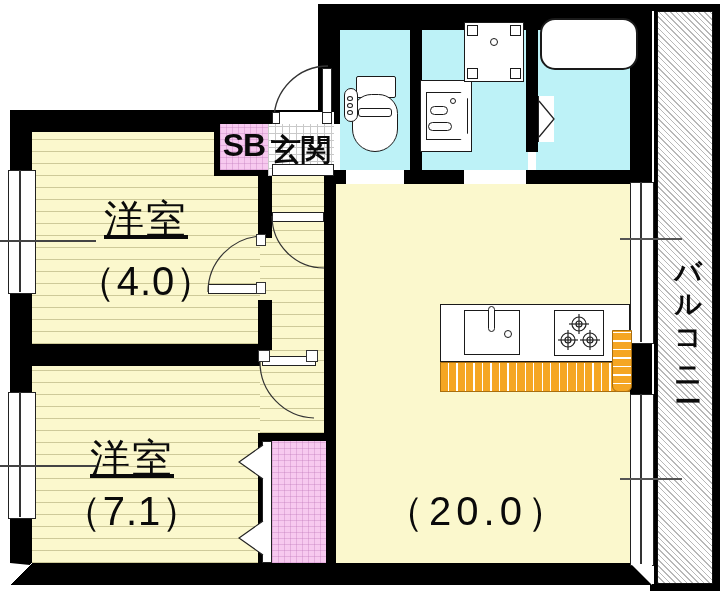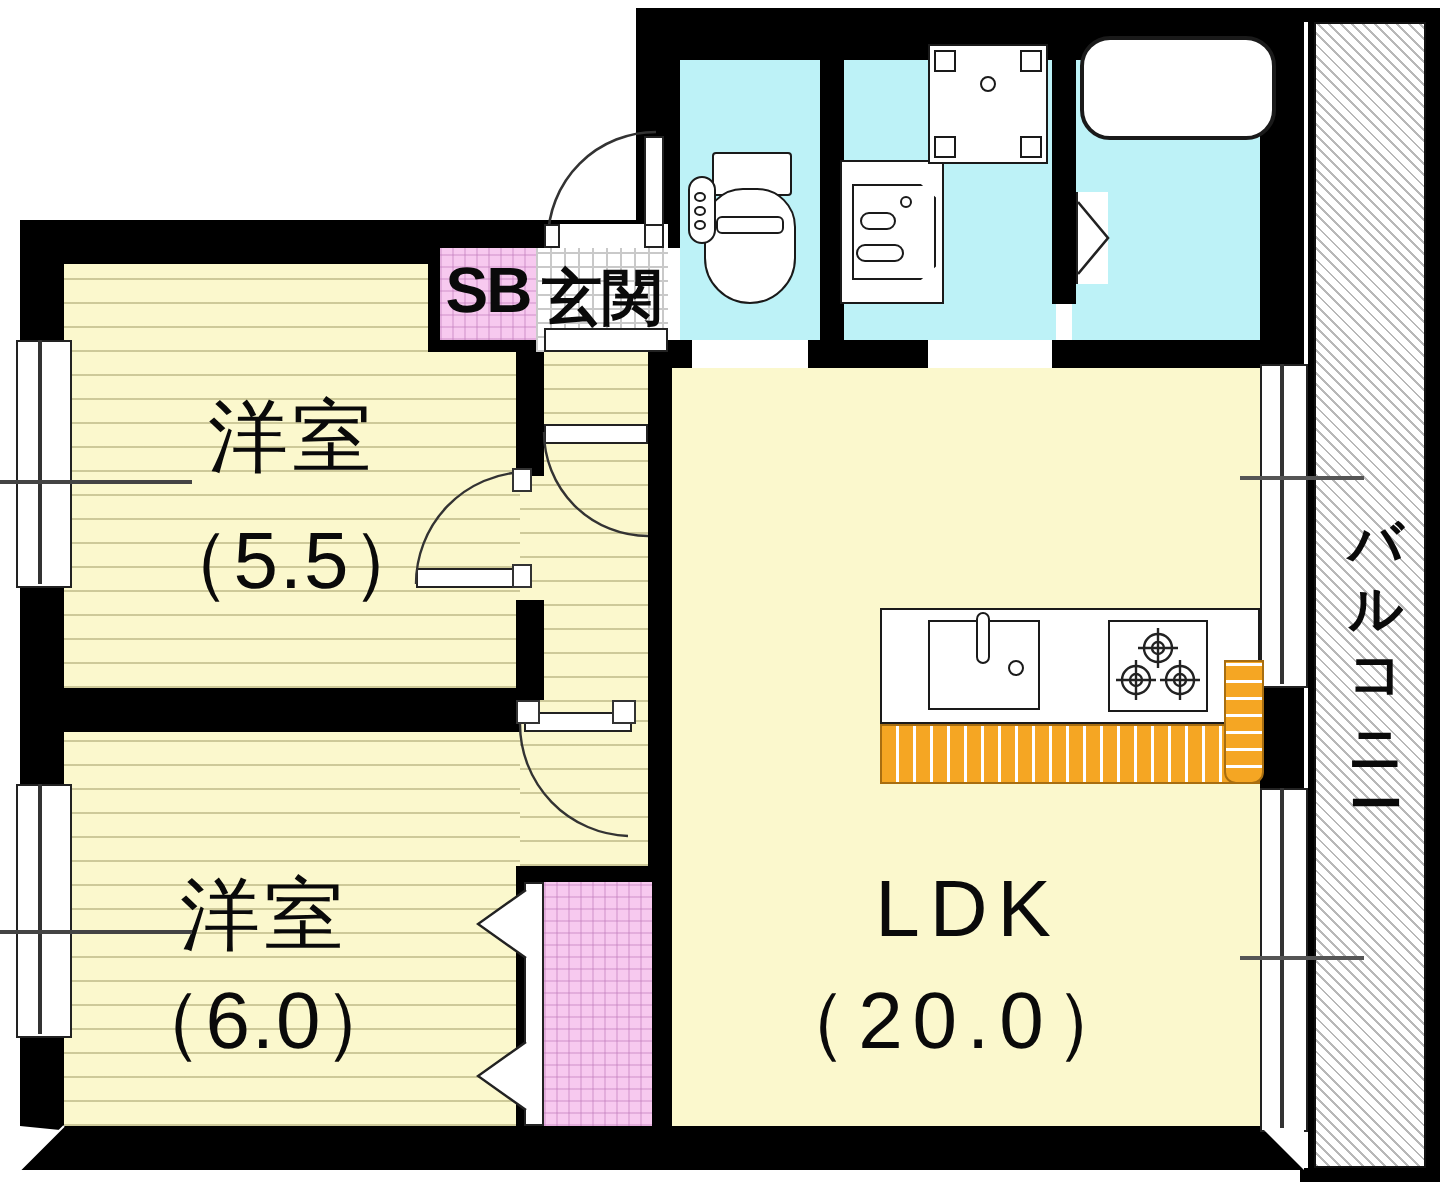--- a/index.html
+++ b/index.html
@@ -34,21 +34,21 @@
     background-image:repeating-linear-gradient(0deg,rgba(150,145,90,.45) 0px,rgba(150,145,90,.45) 1px,transparent 1px,transparent 12px);
   }
   
   .clpat{
     background-image:repeating-linear-gradient(0deg,rgba(190,120,185,.35) 0px,rgba(190,120,185,.35) 1px,transparent 1px,transparent 6px),
                      repeating-linear-gradient(90deg,rgba(190,120,185,.35) 0px,rgba(190,120,185,.35) 1px,transparent 1px,transparent 6px);
   }
 
   
   .lbl{position:absolute;color:#0a0a0a;text-align:center;white-space:nowrap;line-height:1.05;}
-  .lbl-room{font-size:40px;font-weight:400;letter-spacing:2px;}
+  .lbl-room{font-size:40px;font-weight:400;letter-spacing:2px;text-decoration:underline;}
   .lbl-area{font-size:40px;font-weight:400;letter-spacing:1px;}
   .lbl-ldk{font-size:40px;font-weight:400;letter-spacing:5px;}
   .lbl-sb{font-size:32px;font-weight:700;letter-spacing:-1px;}
   .lbl-cl{font-size:36px;font-weight:400;letter-spacing:0px;}
   .lbl-gen{font-size:30px;font-weight:700;letter-spacing:0px;}
   .lbl-balc{font-size:27px;font-weight:700;writing-mode:vertical-rl;text-orientation:upright;letter-spacing:6px;}
 
   
   .fx{position:absolute;box-sizing:border-box;background:#ffffff;border:1.4px solid #1a1a1a;}
   .door{position:absolute;background:#ffffff;border:1.3px solid #222;}
@@ -124,27 +124,27 @@
   </svg>
 
   <div class="abs wall" style="left:10px;top:110px;width:320px;height:22px;"></div>
 
   <div class="abs wall" style="left:10px;top:110px;width:22px;height:475px;"></div>
 
   <div class="abs wall" style="left:10px;top:563px;width:642px;height:22px;"></div>
 
   <div class="abs room floorlines" style="left:32px;top:132px;width:228px;height:212px;"></div>
   <div class="lbl lbl-room" style="left:32px;top:198px;width:228px;">洋室</div>
-  <div class="lbl lbl-area" style="left:32px;top:260px;width:228px;">（5.5）</div>
+  <div class="lbl lbl-area" style="left:32px;top:260px;width:228px;">（4.0）</div>
 
   <div class="abs wall" style="left:10px;top:344px;width:250px;height:22px;"></div>
 
   <div class="abs room floorlines" style="left:32px;top:366px;width:228px;height:197px;"></div>
   <div class="lbl lbl-room" style="left:18px;top:437px;width:228px;">洋室</div>
-  <div class="lbl lbl-area" style="left:18px;top:490px;width:228px;">（6.0）</div>
+  <div class="lbl lbl-area" style="left:18px;top:490px;width:228px;">（7.1）</div>
 
   <div class="win" style="left:8px;top:170px;width:26px;height:122px;"></div>
   <div class="abs" style="left:19px;top:170px;width:2px;height:122px;background:#333;"></div>
   <div class="abs" style="left:0px;top:240px;width:96px;height:1.6px;background:#444;"></div>
 
   <div class="win" style="left:8px;top:392px;width:26px;height:125px;"></div>
   <div class="abs" style="left:19px;top:392px;width:2px;height:125px;background:#333;"></div>
   <div class="abs" style="left:0px;top:465px;width:96px;height:1.6px;background:#444;"></div>
 
   <div class="abs wall" style="left:214px;top:118px;width:62px;height:58px;"></div>
@@ -197,21 +197,20 @@
 
   <div class="abs" style="left:262px;top:441px;width:10px;height:122px;background:#fff;border:1.2px solid #222;"></div>
   <svg class="abs" style="left:238px;top:444px;width:26px;height:36px;" viewBox="0 0 26 36">
     <path d="M25 1 L1 18 L25 35" fill="#ffffff" stroke="#222" stroke-width="1.2"></path>
   </svg>
   <svg class="abs" style="left:238px;top:520px;width:26px;height:36px;" viewBox="0 0 26 36">
     <path d="M25 1 L1 18 L25 35" fill="#ffffff" stroke="#222" stroke-width="1.2"></path>
   </svg>
 
   <div class="abs ldk" style="left:336px;top:184px;width:296px;height:379px;"></div>
-  <div class="lbl lbl-ldk" style="left:336px;top:434px;width:296px;">LDK</div>
   <div class="lbl lbl-ldk" style="left:330px;top:490px;width:296px;">（20.0）</div>
 
   <div class="abs wall" style="left:630px;top:340px;width:22px;height:56px;"></div>
 
   <div class="win" style="left:630px;top:182px;width:22px;height:160px;"></div>
   <div class="abs" style="left:640px;top:182px;width:2px;height:160px;background:#333;"></div>
   <div class="abs" style="left:620px;top:238px;width:62px;height:1.6px;background:#555;"></div>
 
   <div class="win" style="left:630px;top:394px;width:22px;height:170px;"></div>
   <div class="abs" style="left:640px;top:394px;width:2px;height:170px;background:#333;"></div>

